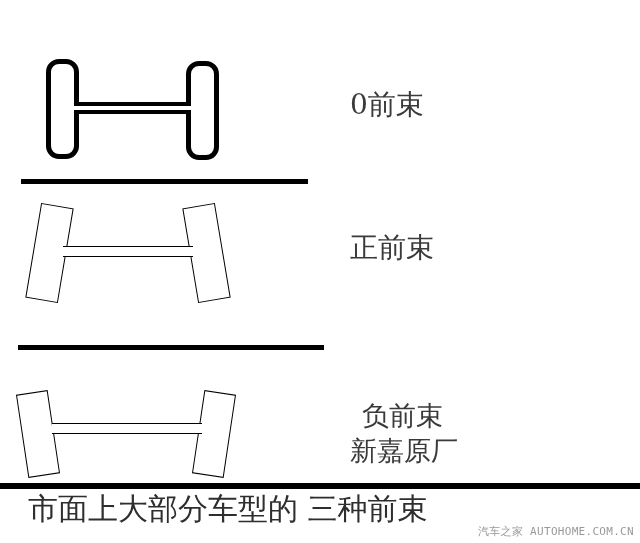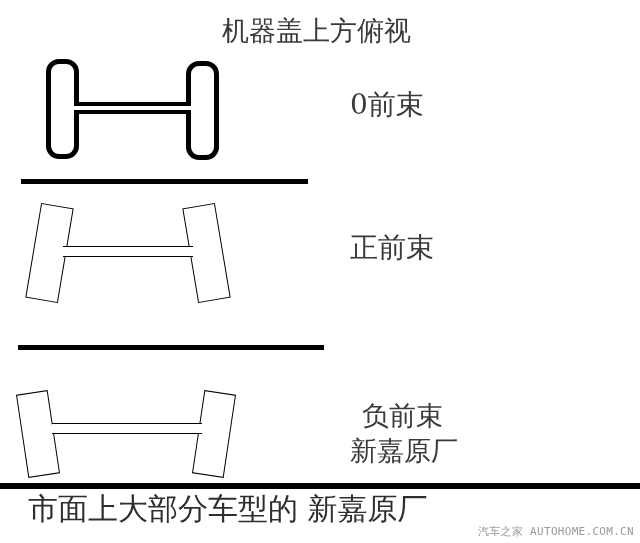--- a/index.html
+++ b/index.html
@@ -159,21 +159,20 @@
     transform-origin: 50% 50%;
   }
   #diagram-negative .axle-bar { left: 52px; top: 423px; width: 150px; }
 </style>
 </head>
 <body>
 
 <div id="page">
 
 
-  <div class="cn-text" id="header-view-label">机器盖上方俯视</div>
 
   <div class="axle-group" id="diagram-zero">
     <div class="wheel-thick wheel-left"></div>
     <div class="wheel-thick wheel-right"></div>
     <div class="axle-bar thick"></div>
   </div>
 
   <div class="cn-text" id="label-zero-toe">0前束</div>
 
   <div class="rule" id="divider-1"></div>
@@ -193,17 +192,17 @@
     <div class="wheel-thin wheel-right"></div>
     <div class="axle-bar thin"></div>
   </div>
 
   <div class="cn-text" id="label-negative-toe">负前束</div>
 
   <div class="cn-text" id="label-negative-toe-sub">新嘉原厂</div>
 
   <div class="rule" id="ground-line"></div>
 
-  <div class="cn-text" id="caption-bottom">市面上大部分车型的 新嘉原厂</div>
+  <div class="cn-text" id="caption-bottom">市面上大部分车型的 三种前束</div>
 
   <div id="watermark">汽车之家 AUTOHOME.COM.CN</div>
 
 </div>
 
 </body></html>

